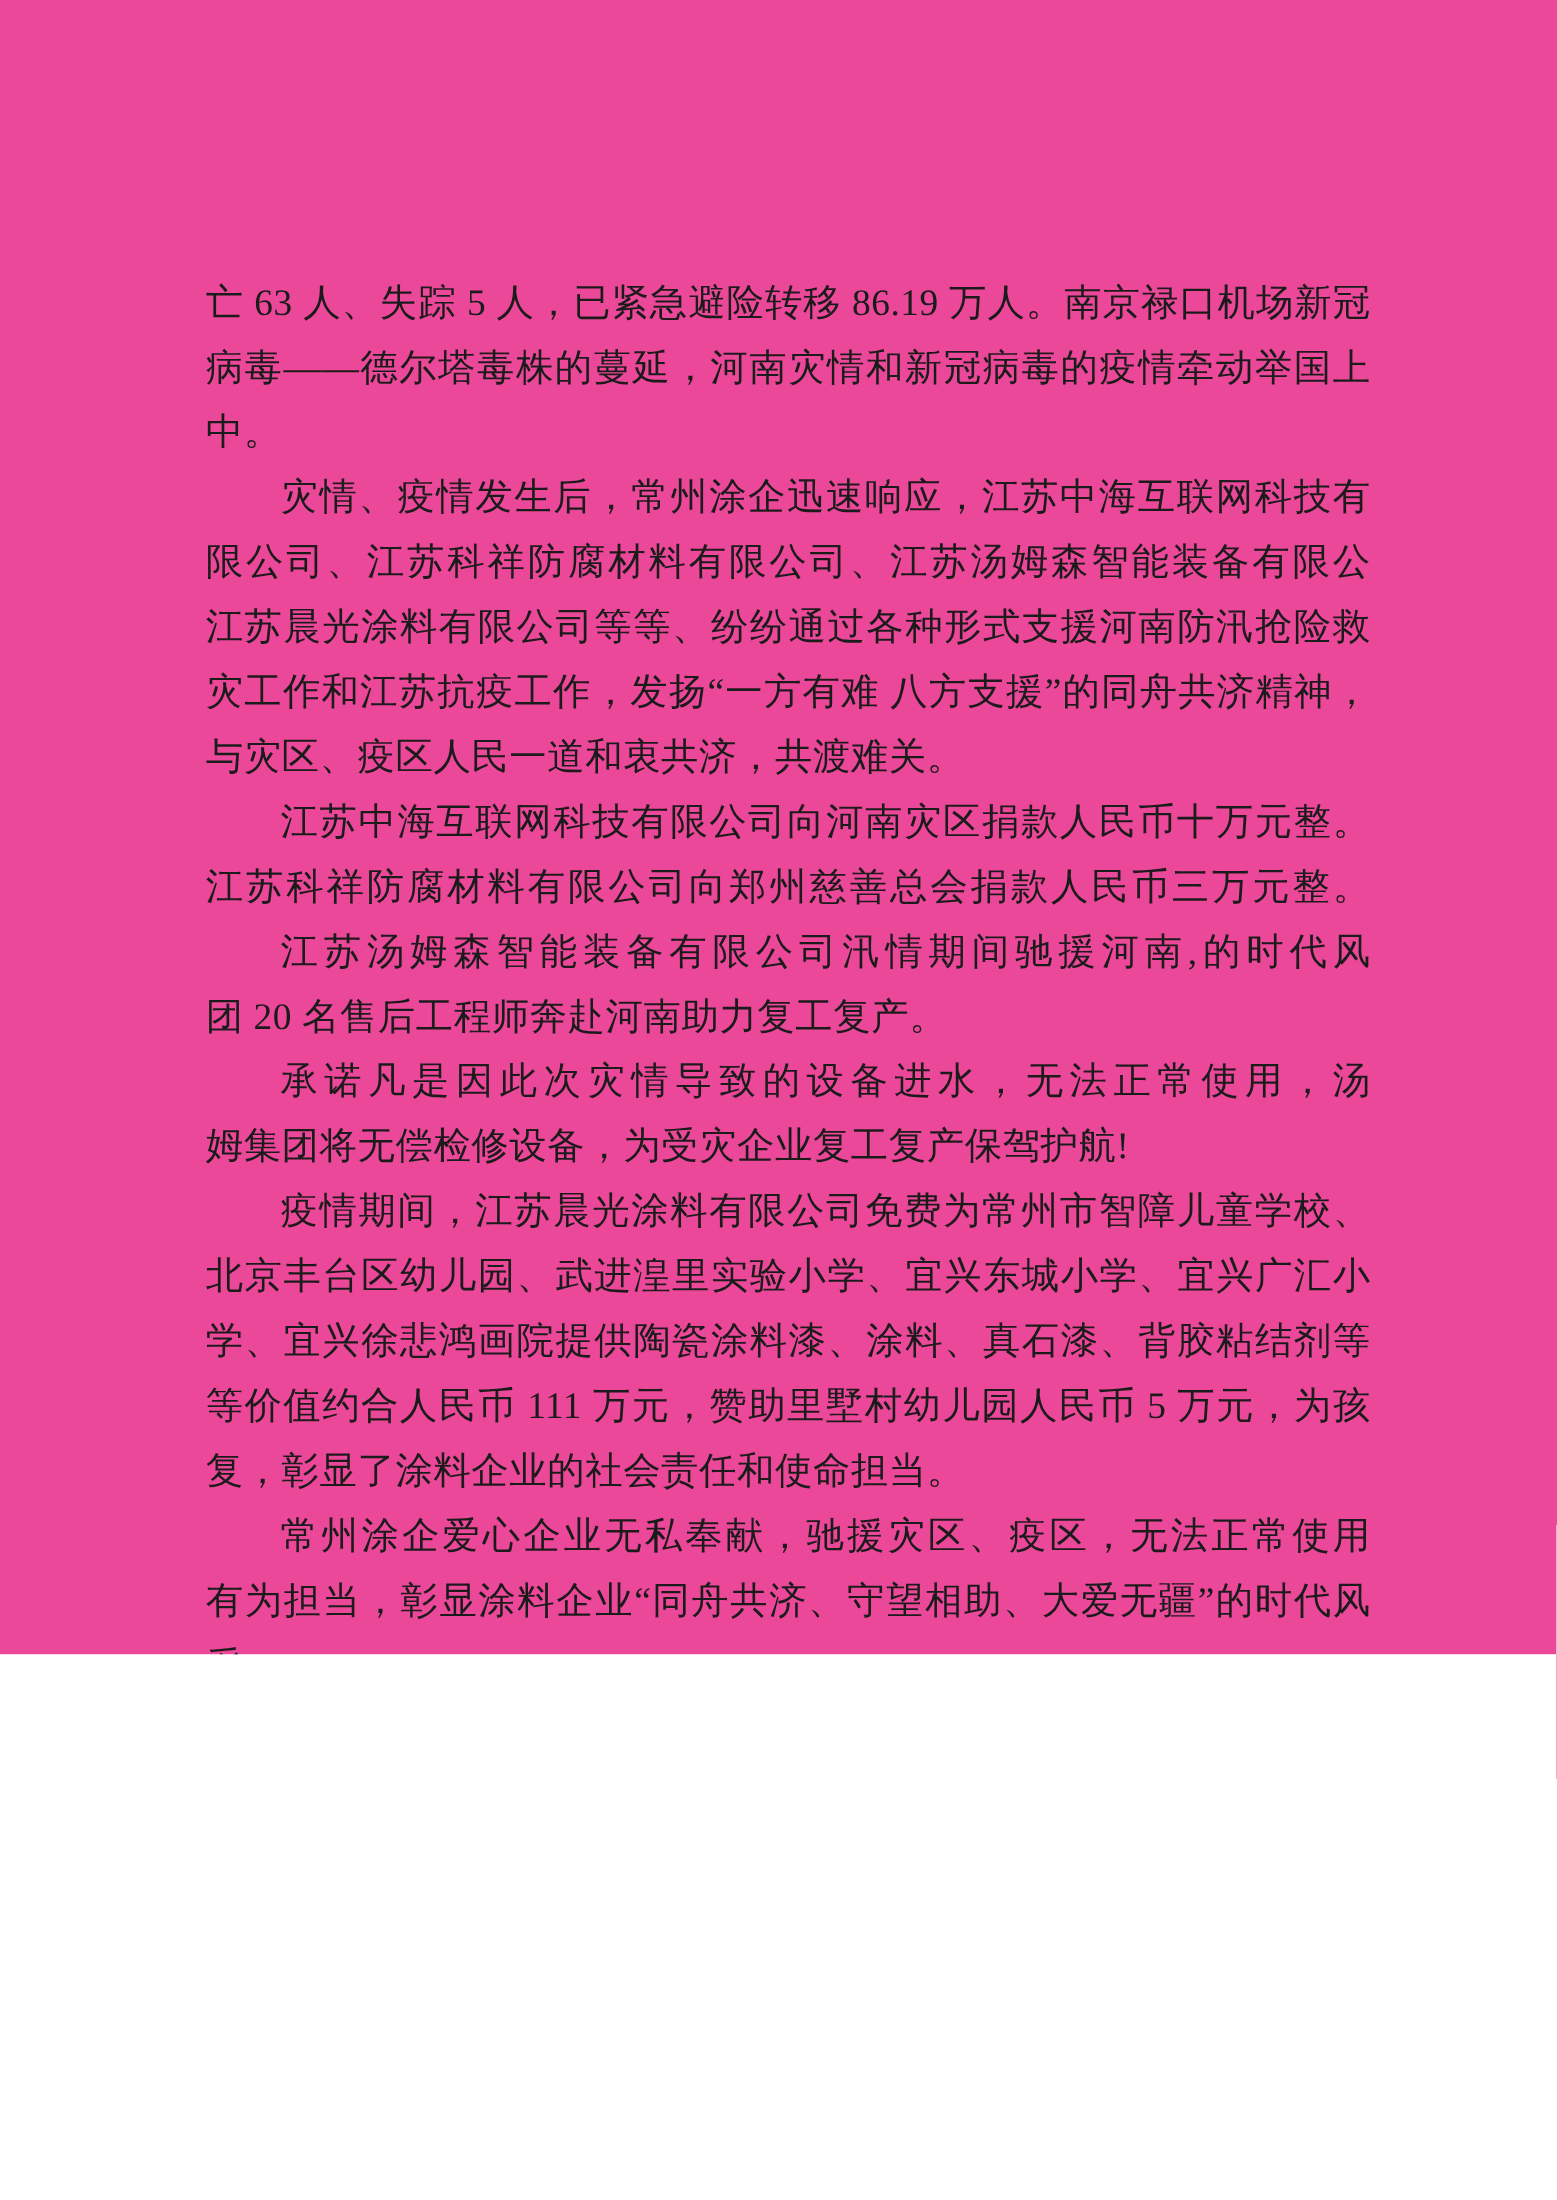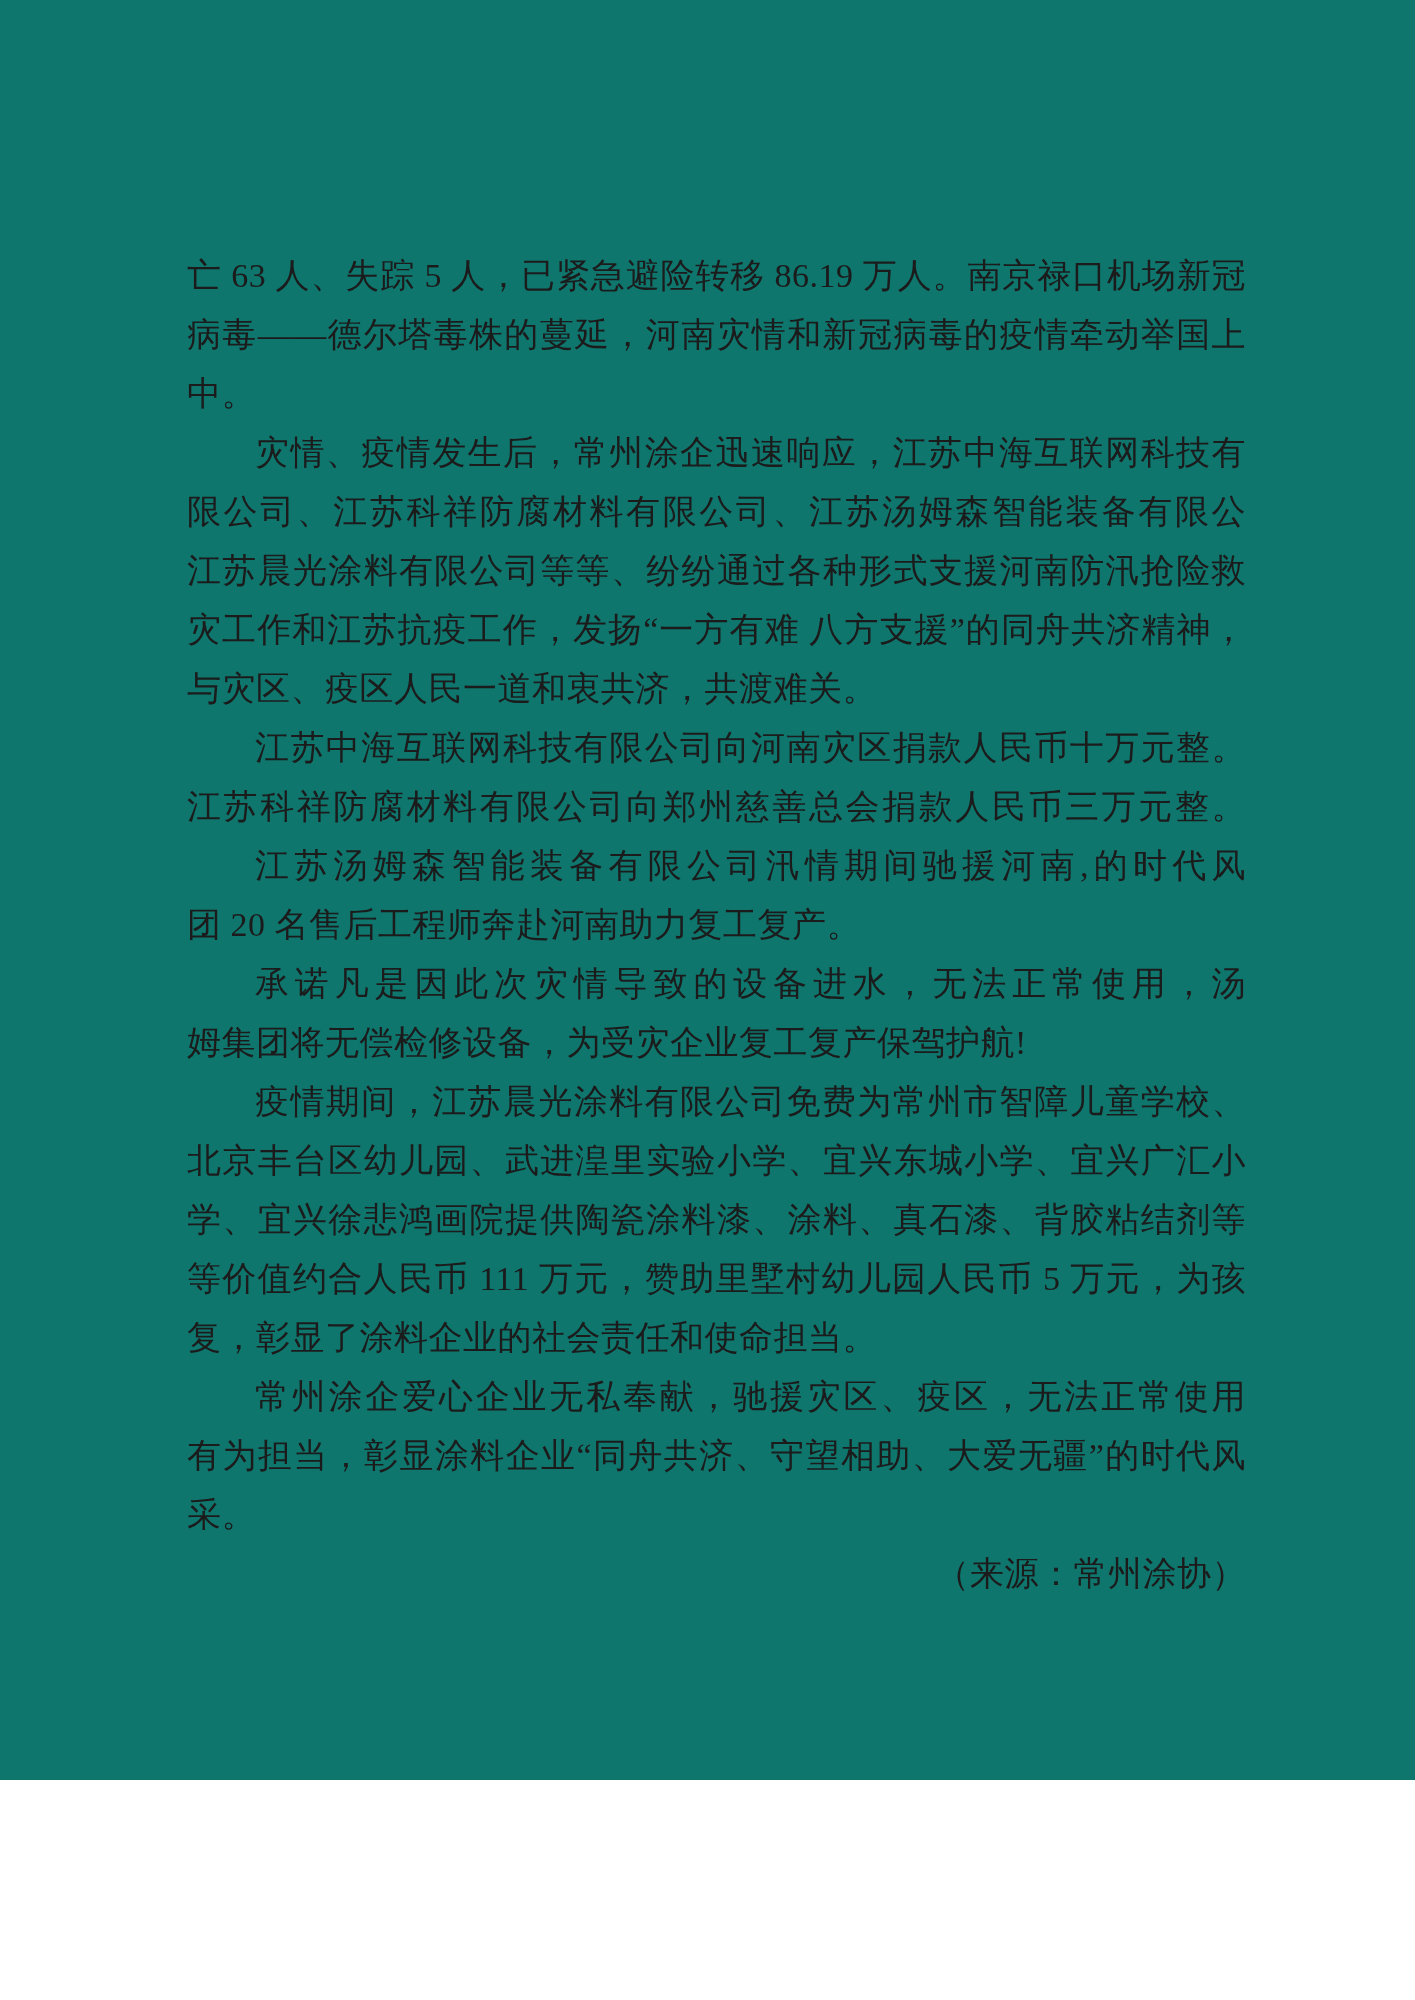--- a/index.html
+++ b/index.html
@@ -3,22 +3,22 @@
 <meta charset="utf-8">
 <style>
   html, body {
     margin: 0;
     padding: 0;
     background: #ffffff;
   }
   .page {
     position: relative;
     width: 1415px;
-    height: 1780px;
-    background: #0f766e;
+    height: 1504px;
+    background: #ec4899;
     overflow: hidden;
     font-family: "Liberation Serif", "DejaVu Serif", serif;
     color: #1b1b1b;
   }
   .text-block {
     position: absolute;
     left: 187px;
     top: 246px;
     width: 1059px;
   }

